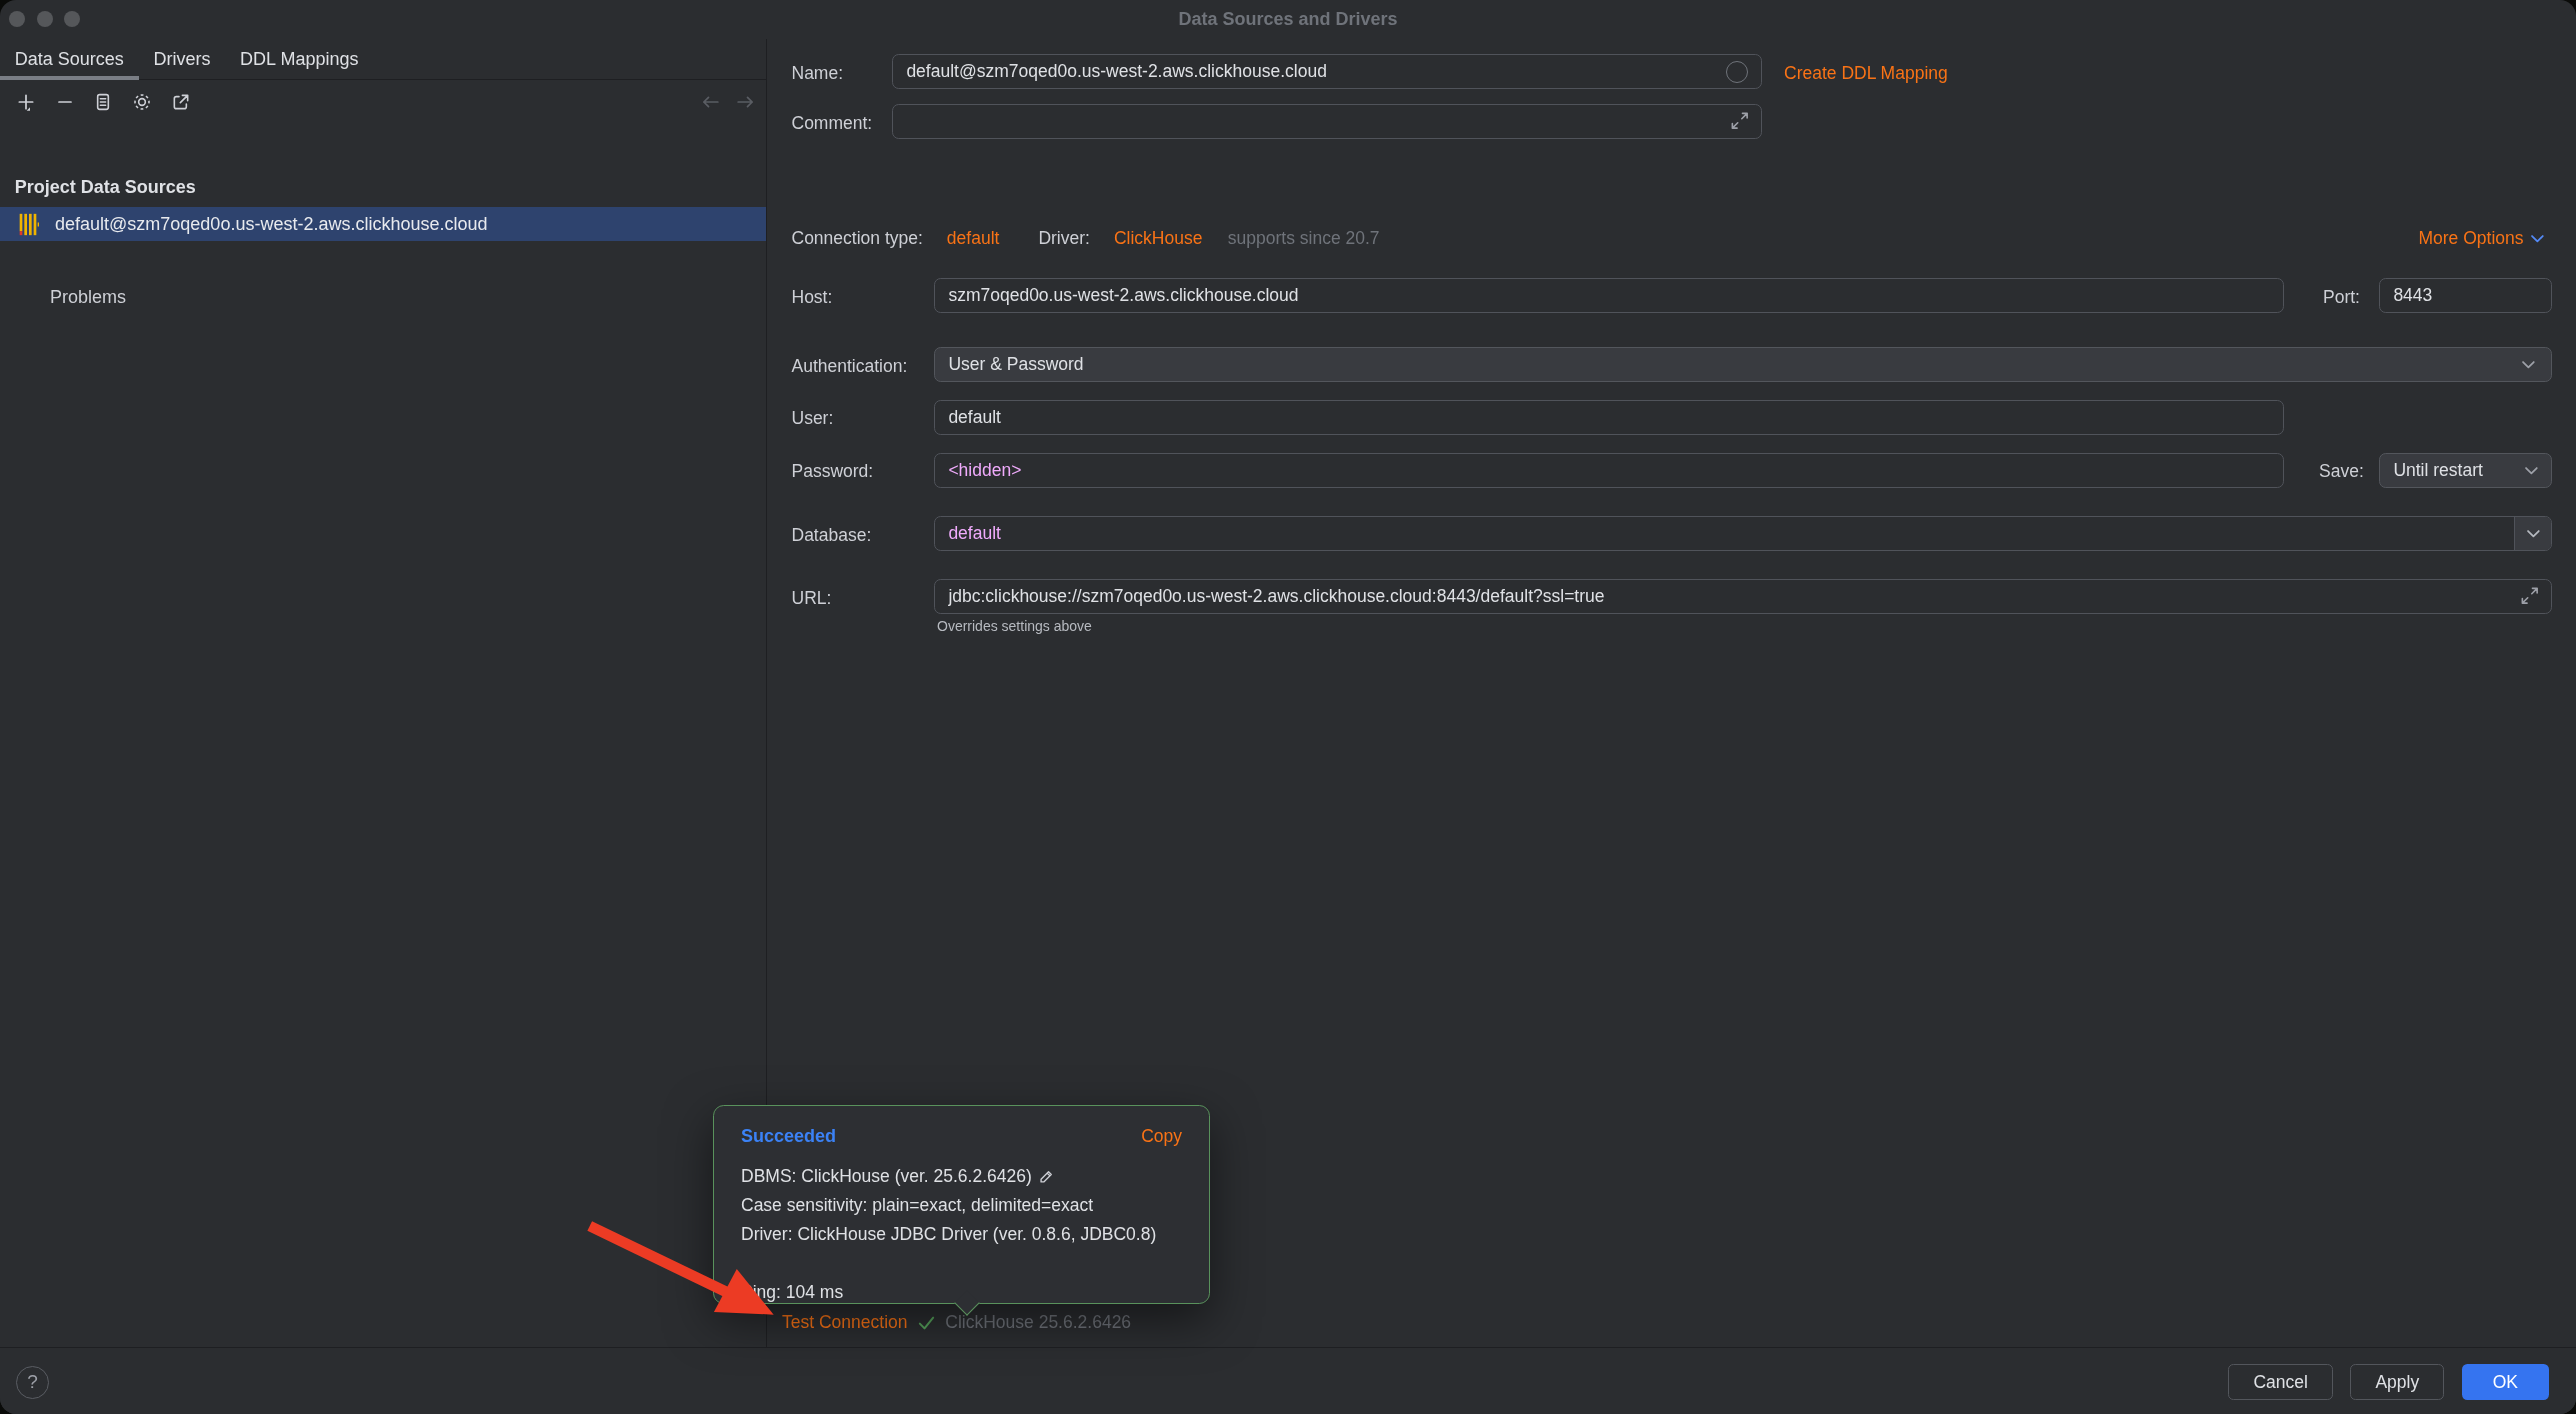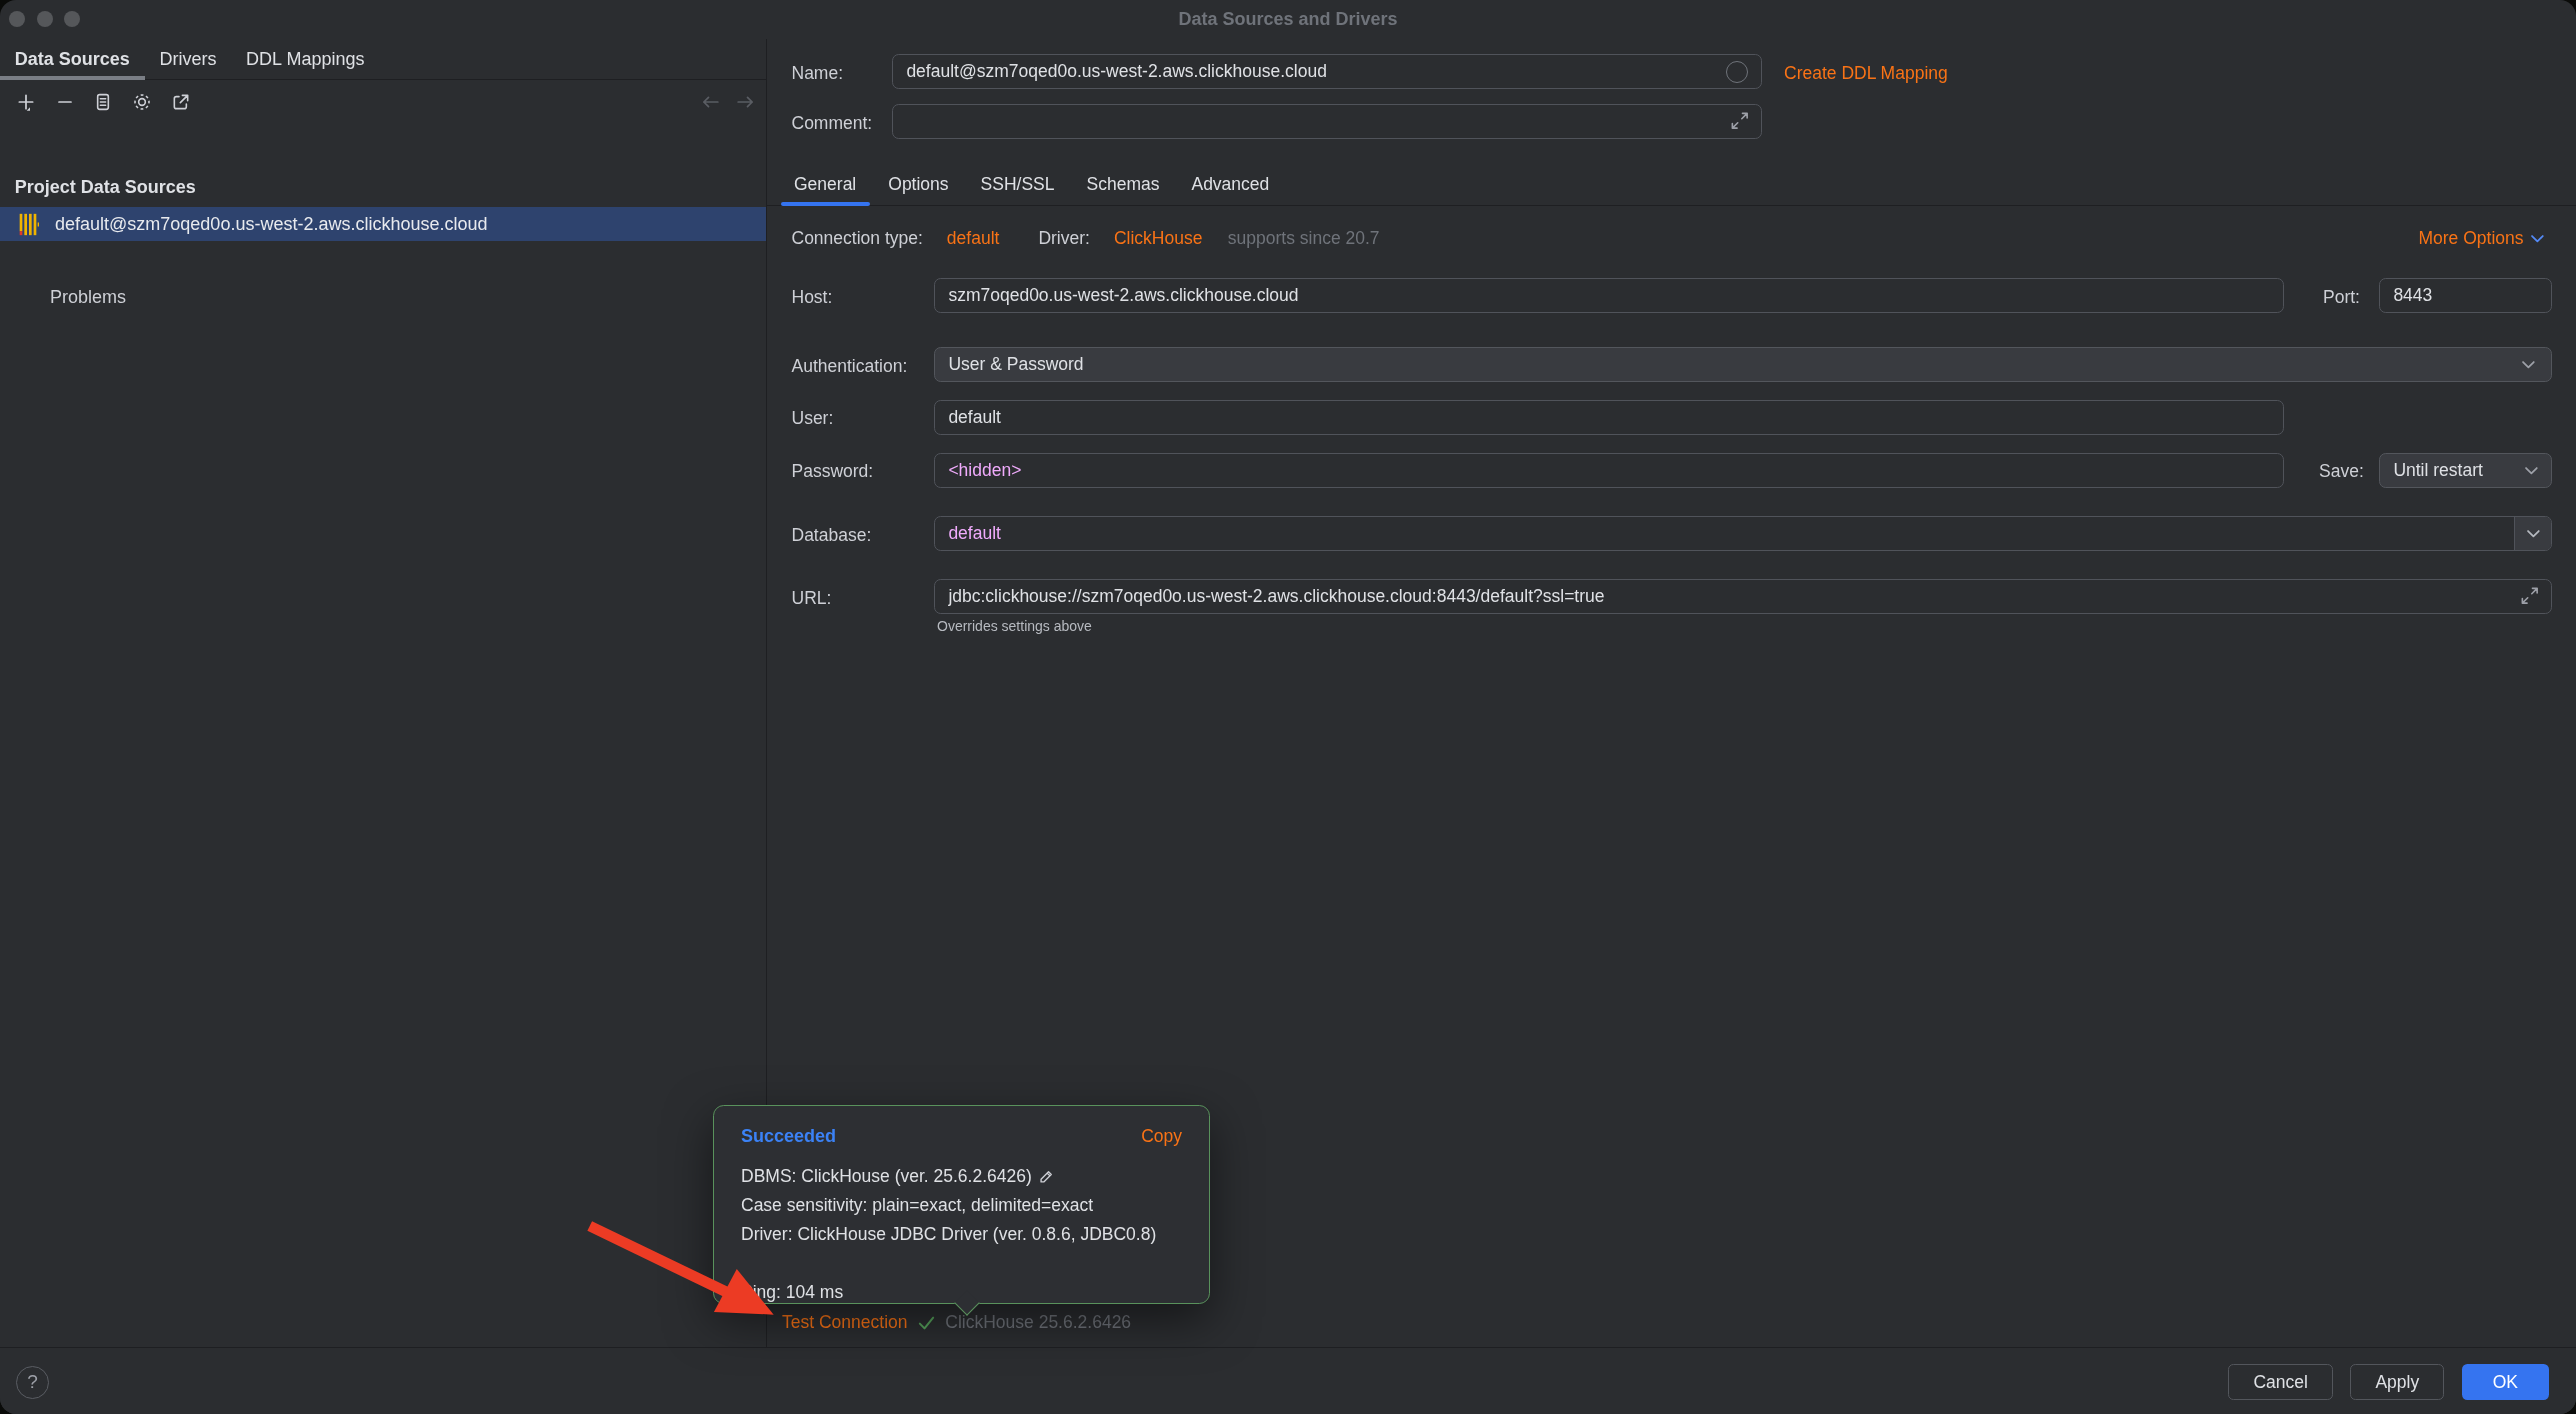--- a/index.html
+++ b/index.html
@@ -13,21 +13,21 @@
   .traffic span{width:16px;height:16px;border-radius:50%;background:#55575A;display:block;}
   .win-title{position:absolute;top:9.4px;left:0;right:0;text-align:center;
              font-size:18px;font-weight:700;color:#6F737A;}
 
   
   .sidebar{position:absolute;top:39px;left:0;width:766px;bottom:66px;border-right:1.3px solid #1E1F22;}
   .side-tabs{position:absolute;top:0;left:0;right:0;height:40px;display:flex;align-items:center;
              border-bottom:1.3px solid #1E1F22;}
   .side-tab{position:relative;height:100%;display:flex;align-items:center;padding:0 14.8px;
             font-size:18px;color:#DFE1E5;cursor:default;}
-  .side-tab.active{font-weight:700;}
+  .side-tab.active{font-weight:400;}
   .side-tab.active::after{content:"";position:absolute;left:0;right:0;bottom:-1.3px;height:4.7px;background:#7A7E85;}
   .side-toolbar{position:absolute;top:42px;left:0;right:0;height:42px;display:flex;align-items:center;
                 padding-left:12px;gap:10.7px;}
   .tool-btn{width:28px;height:28px;display:flex;align-items:center;justify-content:center;border-radius:5.4px;}
   .nav-arrows{position:absolute;right:9.4px;top:42px;height:42px;display:flex;align-items:center;gap:12px;}
   .side-section{position:absolute;top:138px;left:14.8px;font-size:18px;font-weight:700;color:#DFE1E5;}
   .ds-row{position:absolute;top:168px;left:0;right:0;height:34px;background:#2E436E;
           display:flex;align-items:center;}
   .ds-row .ch-ic{margin-left:19px;}
   .ds-row .lbl{margin-left:16px;font-size:18px;color:#E8EAEE;}
@@ -180,37 +180,20 @@
     <span class="link" style="position:absolute;left:1018px;top:24px;">Create DDL Mapping</span>
 
     <div class="form-label" style="top:74px;">Comment:</div>
     <div class="field" style="left:126px;top:65px;width:870px;">
       <span></span>
       <svg style="position:absolute;right:10.7px;bottom:6.7px;" width="21.5" height="21.5" viewBox="0 0 32 32">
         <path d="M19 13 L27 5 M20 5 H27 V12 M13 19 L5 27 M5 20 V27 H12" stroke="#9DA0A8" stroke-width="2.4" fill="none" stroke-linecap="round" stroke-linejoin="round"></path>
       </svg>
     </div>
 
-    <div class="main-tabs">
-      <div class="main-tab active">
-          <span>General</span>
-        </div>
-      <div class="main-tab">
-          <span>Options</span>
-        </div>
-      <div class="main-tab">
-          <span>SSH/SSL</span>
-        </div>
-      <div class="main-tab">
-          <span>Schemas</span>
-        </div>
-      <div class="main-tab">
-          <span>Advanced</span>
-        </div>
-    </div>
 
     <div class="conn-row">
       <span>Connection type:</span>
       <span style="width:8px;"></span>
       <span class="link">default</span>
       <span class="gap"></span>
       <span>Driver:</span>
       <span style="width:8px;"></span>
       <span class="link">ClickHouse</span>
       <span style="width:9.4px;"></span>

